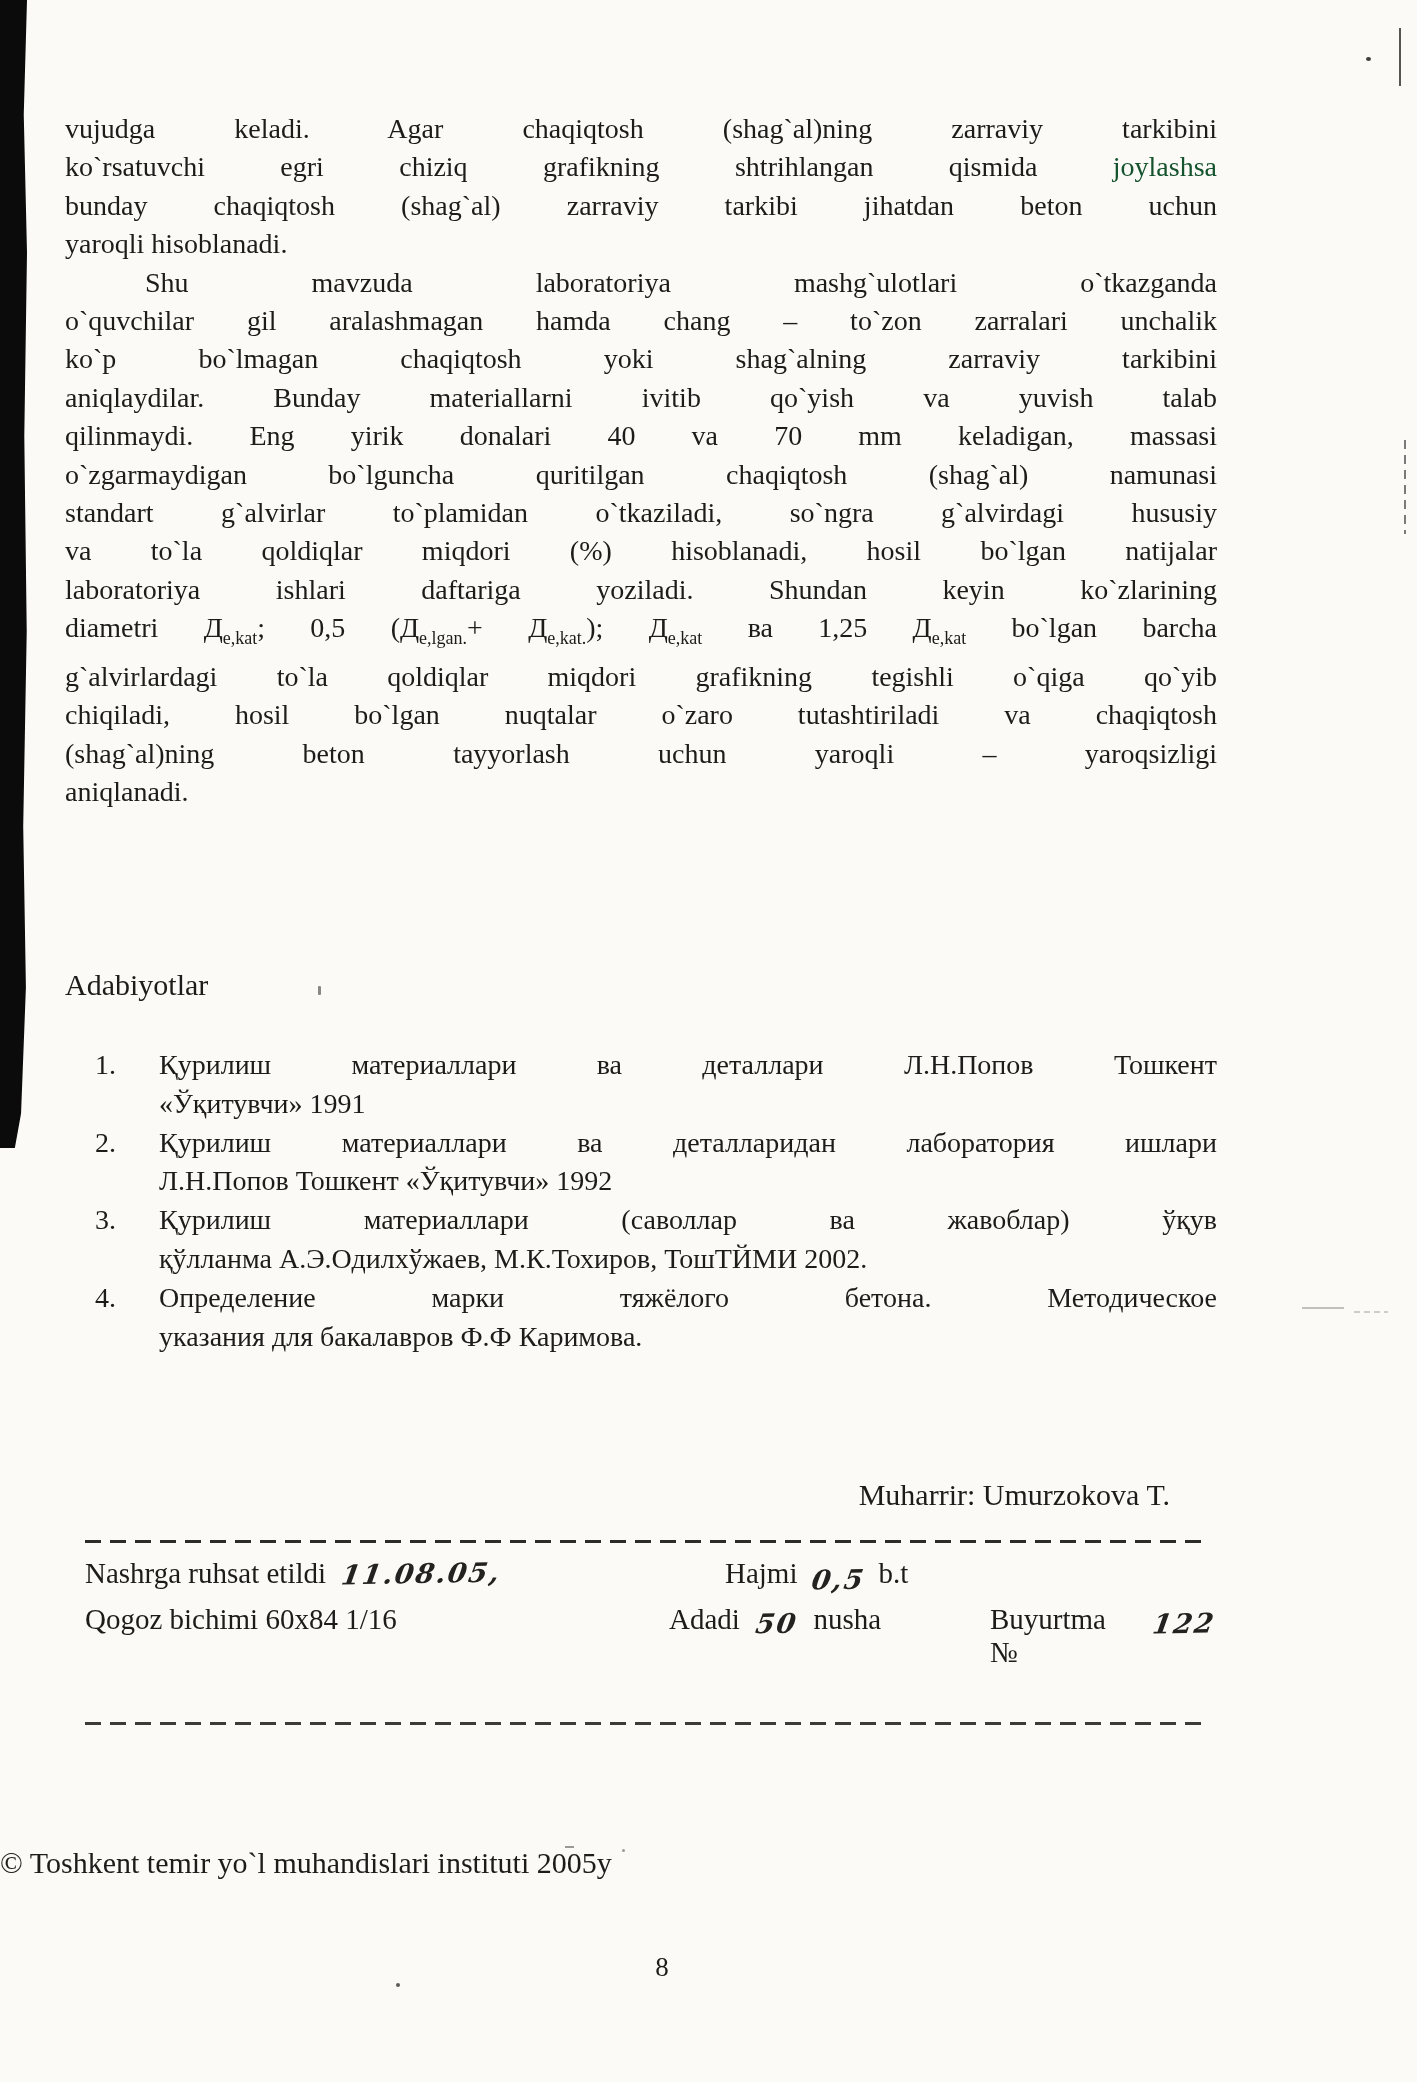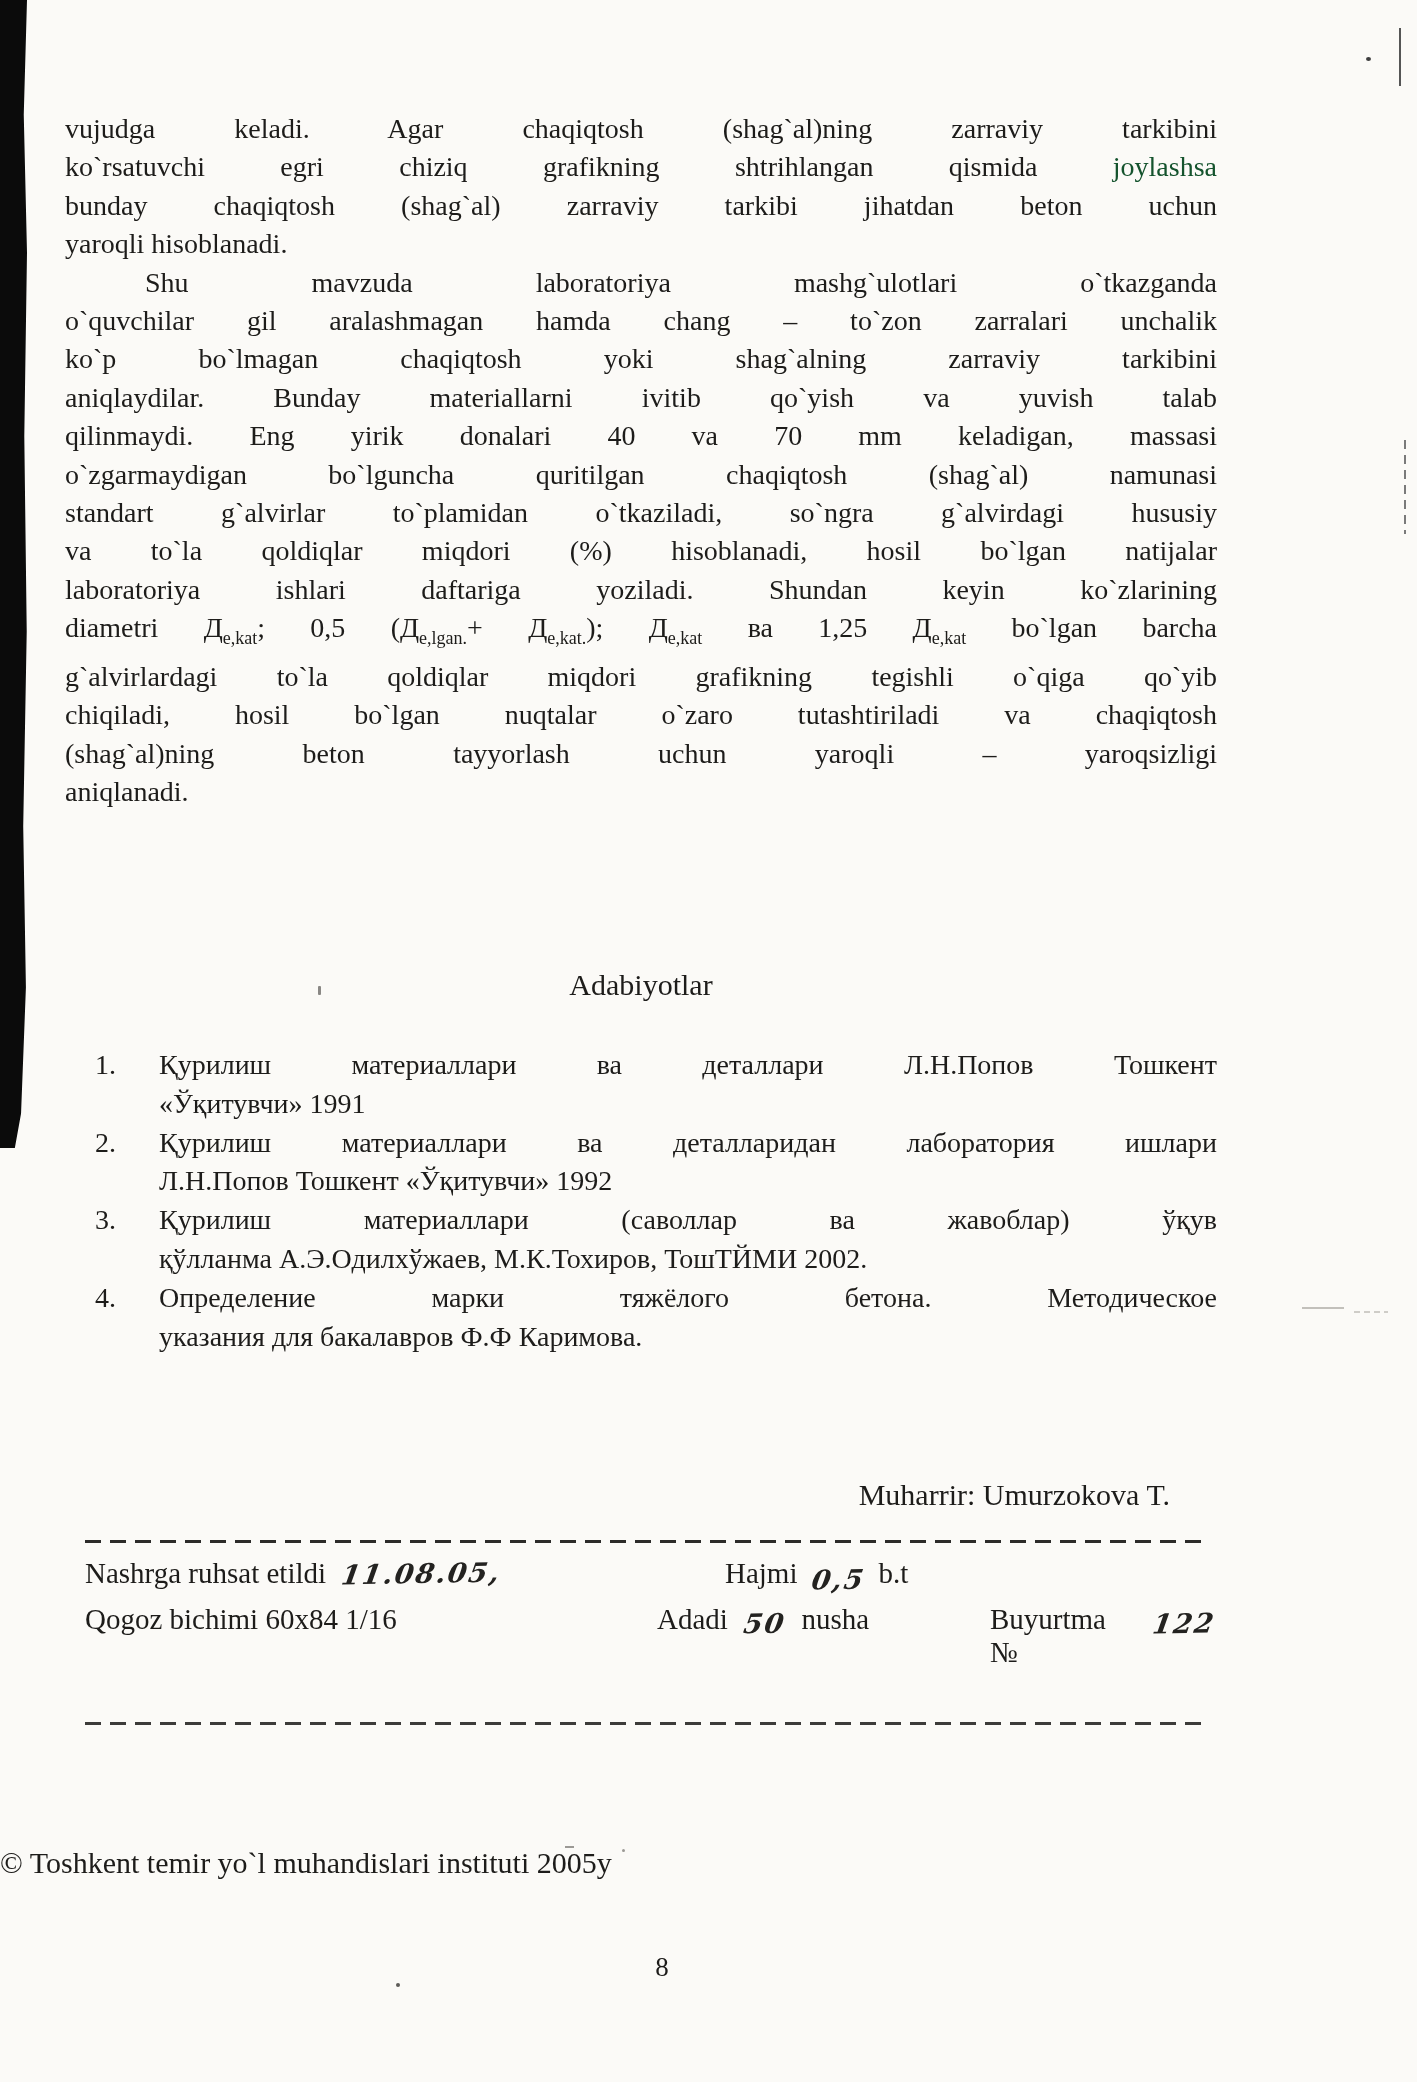--- a/index.html
+++ b/index.html
@@ -35,21 +35,21 @@
   .body-text { position:absolute; left:65px; top:110px; width:1152px; font-size:28px; }
   .line { text-align:justify; text-align-last:justify; line-height:38.4px; }
   .para .line:last-child { text-align-last:left; }
   .para2 .line:first-child { text-indent:80px; }
   .sub { font-size:18px; vertical-align:-7px; }
   .faded { color:#14532d; }
 
   
   .refs-heading {
     position:absolute; left:65px; top:968px; width:1152px;
-    text-align:center; font-size:30px;
+    text-align:left; font-size:30px;
   }
   .refs-list { position:absolute; left:95px; top:1046px; width:1122px; font-size:28px; }
   .ref-item { display:flex; }
   .ref-num { flex:0 0 64px; line-height:38.8px; }
   .ref-lines { flex:1 1 auto; }
   .ref-lines .line { line-height:38.8px; }
   .ref-lines .line:last-child { text-align-last:left; }
 
   
   .editor { position:absolute; top:1478px; right:247px; font-size:30px; }
@@ -57,21 +57,21 @@
   
   .imprint { position:absolute; left:85px; top:1540px; width:1130px; font-size:29px; }
   .dashes { height:3px; background:repeating-linear-gradient(90deg,#2c2b29 0 16px,transparent 16px 25px); }
   .dash-top { width:1125px; }
   .dash-bottom { position:absolute; left:0; top:182px; width:1118px; opacity:.92; }
   .imp-row { position:relative; height:42px; }
   .row1 { margin-top:14px; display:flex; gap:16px; align-items:baseline; }
   .row2 { margin-top:4px; display:flex; align-items:baseline; }
   .grp { display:flex; gap:14px; align-items:baseline; }
   .grp.hajmi { position:absolute; left:640px; top:0; }
-  .grp.adadi { position:absolute; left:572px; top:0; gap:16px; }
+  .grp.adadi { position:absolute; left:584px; top:0; gap:16px; }
   .grp.buyurtma { position:absolute; left:905px; top:0; gap:12px; }
   .hw {
     font-family:"DejaVu Serif",serif; font-style:italic; font-weight:600;
     letter-spacing:2px; display:inline-block; transform:skewX(-10deg) rotate(-1deg);
     font-size:27px; color:#232220;
   }
   .hw.low { position:relative; top:6px; }
   .hw.low2 { position:relative; top:4px; }
 
   

